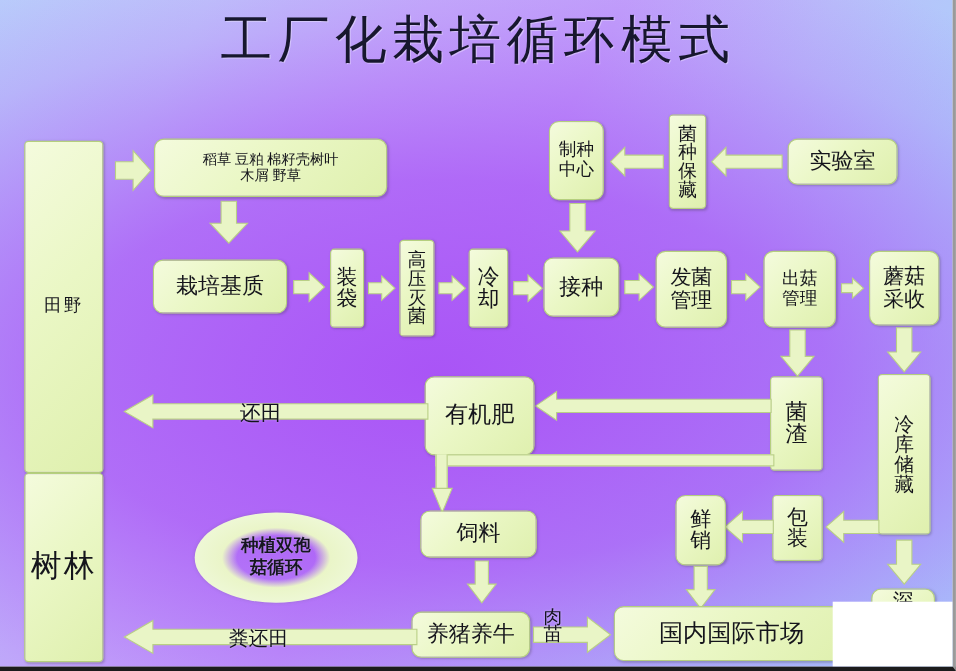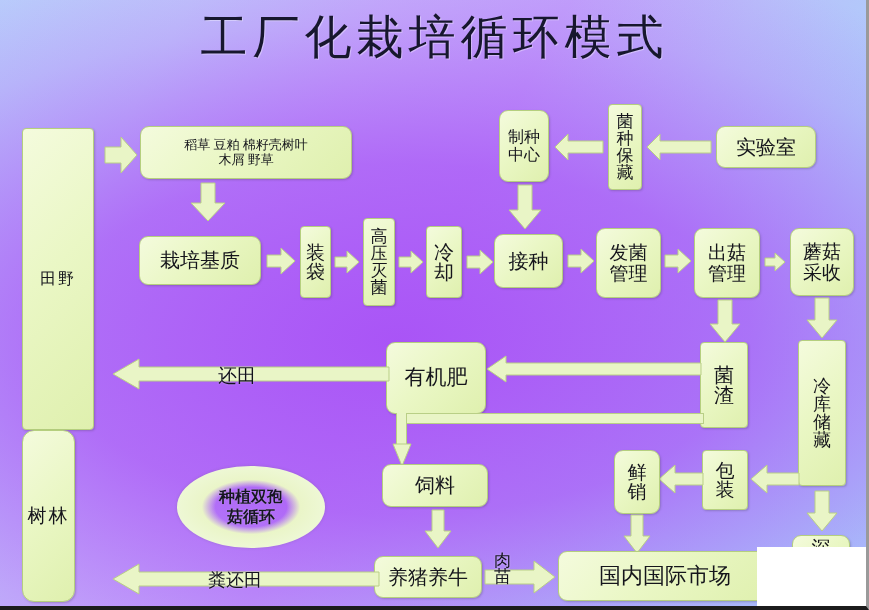--- a/index.html
+++ b/index.html
@@ -73,21 +73,21 @@
 </head>
 <body>
 
 <div id="stage">
 
   <div id="title">工厂化栽培循环模式</div>
 
   <div class="box sq" style="left:22px;top:128px;width:72px;height:302px;font-size:16px;letter-spacing:2px;">
     <span>田野</span>
   </div>
-  <div class="box sq" style="left:22px;top:430px;width:53px;height:172px;font-size:19px;letter-spacing:2px;border-radius:12px;">
+  <div class="box sq" style="left:22px;top:430px;width:72px;height:172px;font-size:28px;letter-spacing:2px;">
     <span>树林</span>
   </div>
 
   <div class="arrowR" style="left:104px;top:136px;">
     <svg width="34" height="38" viewBox="0 0 34 38">
         <path class="apath" d="M1 11 H17 V1 L33 19 L17 37 V27 H1 Z"></path>
       </svg>
   </div>
 
   <div class="box" style="left:140px;top:126px;width:212px;height:53px;font-size:13px;flex-direction:column;">
@@ -160,21 +160,21 @@
     <span>发菌</span>
     <span>管理</span>
   </div>
 
   <div class="arrowR" style="left:664px;top:248px;">
     <svg width="28" height="26" viewBox="0 0 28 26">
         <path class="apath" d="M1 7 H14 V1 L27 13 L14 25 V19 H1 Z"></path>
       </svg>
   </div>
 
-  <div class="box" style="left:694px;top:228px;width:66px;height:70px;font-size:19px;flex-direction:column;">
+  <div class="box" style="left:694px;top:228px;width:66px;height:70px;font-size:16px;flex-direction:column;">
     <span>出菇</span>
     <span>管理</span>
   </div>
 
   <div class="arrowR" style="left:764px;top:252px;">
     <svg width="22" height="20" viewBox="0 0 22 20">
         <path class="apath" d="M1 6 H11 V1 L21 10 L11 19 V14 H1 Z"></path>
       </svg>
   </div>
 

